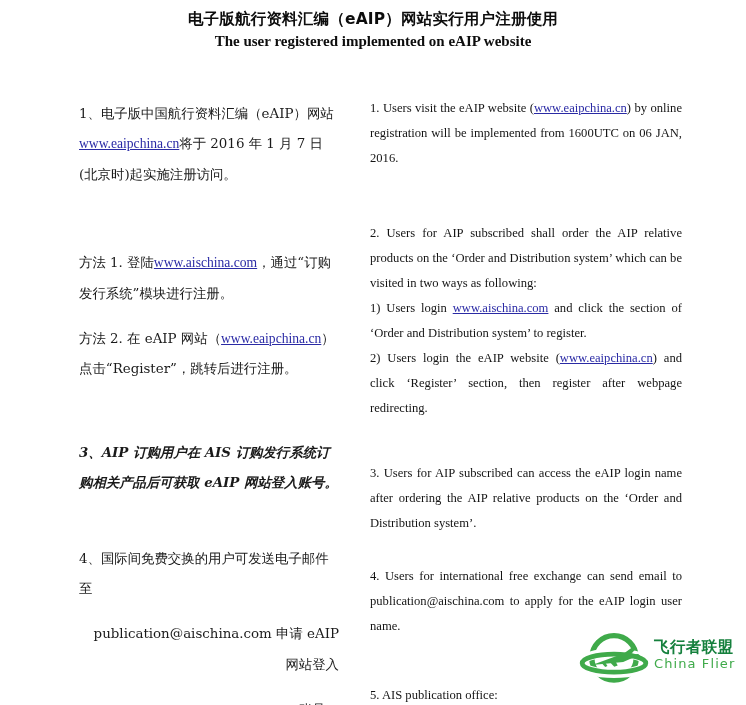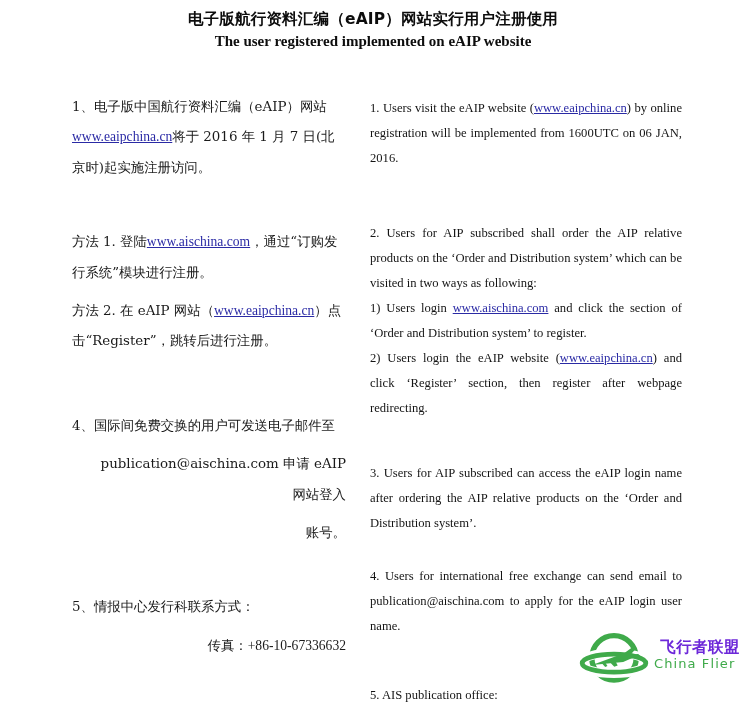--- a/index.html
+++ b/index.html
@@ -58,21 +58,21 @@
     width: 312px;
   }
 
   
   .p-cn {
     font-family: "DejaVu Serif", "Liberation Serif", serif;
     font-size: 13.4px;
     line-height: 30.4px;
     color: #1a1a1a;
     text-align: left;
-    margin: 8px;
+    margin: 15px;
   }
   .p-cn.bolditalic {
     font-weight: bold;
     font-style: italic;
   }
   .p-cn .lat {
     font-family: "Liberation Serif", "DejaVu Serif", serif;
     font-size: 13.6px;
   }
   .indent-1 { padding-left: 13px; text-align: right; }
@@ -123,25 +123,24 @@
   .logo-text {
     position: absolute;
     left: 76px;
     top: 16px;
     width: 92px;
   }
   .logo-cn {
     font-family: "DejaVu Sans", "Liberation Sans", sans-serif;
     font-size: 15.5px;
     font-weight: bold;
-    color: #6d28d9;
+    color: #15803d;
     letter-spacing: 0.4px;
     line-height: 18px;
     white-space: nowrap;
-    text-align: center;
   }
   .logo-en {
     font-family: "DejaVu Sans", "Liberation Sans", sans-serif;
     font-size: 13px;
     font-weight: normal;
     color: #3faa4a;
     letter-spacing: 1.1px;
     line-height: 16px;
     white-space: nowrap;
   }
@@ -158,20 +157,21 @@
 
   <p class="p-cn"><span>1、电子版中国航行资料汇编（eAIP）网站</span><span class="lnk">www.eaipchina.cn</span><span>将于 2016 年 1 月 7 日(北京时)起实施注册访问。</span></p>
 
   <div class="gap-28"></div>
 
   <p class="p-cn"><span>方法 1. 登陆</span><span class="lnk">www.aischina.com</span><span>，通过“订购发行系统”模块进行注册。</span></p>
   <p class="p-cn"><span>方法 2. 在 eAIP 网站（</span><span class="lnk">www.eaipchina.cn</span><span>）点击“Register”，跳转后进行注册。</span></p>
 
   <div class="gap-22"></div>
 
+  <p class="p-cn bolditalic">3、AIP 订购用户在 AIS 订购发行系统订购相关产品后可获取 eAIP 网站登入账号。</p>
 
   <div class="gap-16"></div>
 
   <p class="p-cn">4、国际间免费交换的用户可发送电子邮件至</p>
   <p class="p-cn indent-1">publication@aischina.com 申请 eAIP 网站登入</p>
   <p class="p-cn indent-1">账号。</p>
 
   <div class="gap-28"></div>
 
   <p class="p-cn">5、情报中心发行科联系方式：</p>

